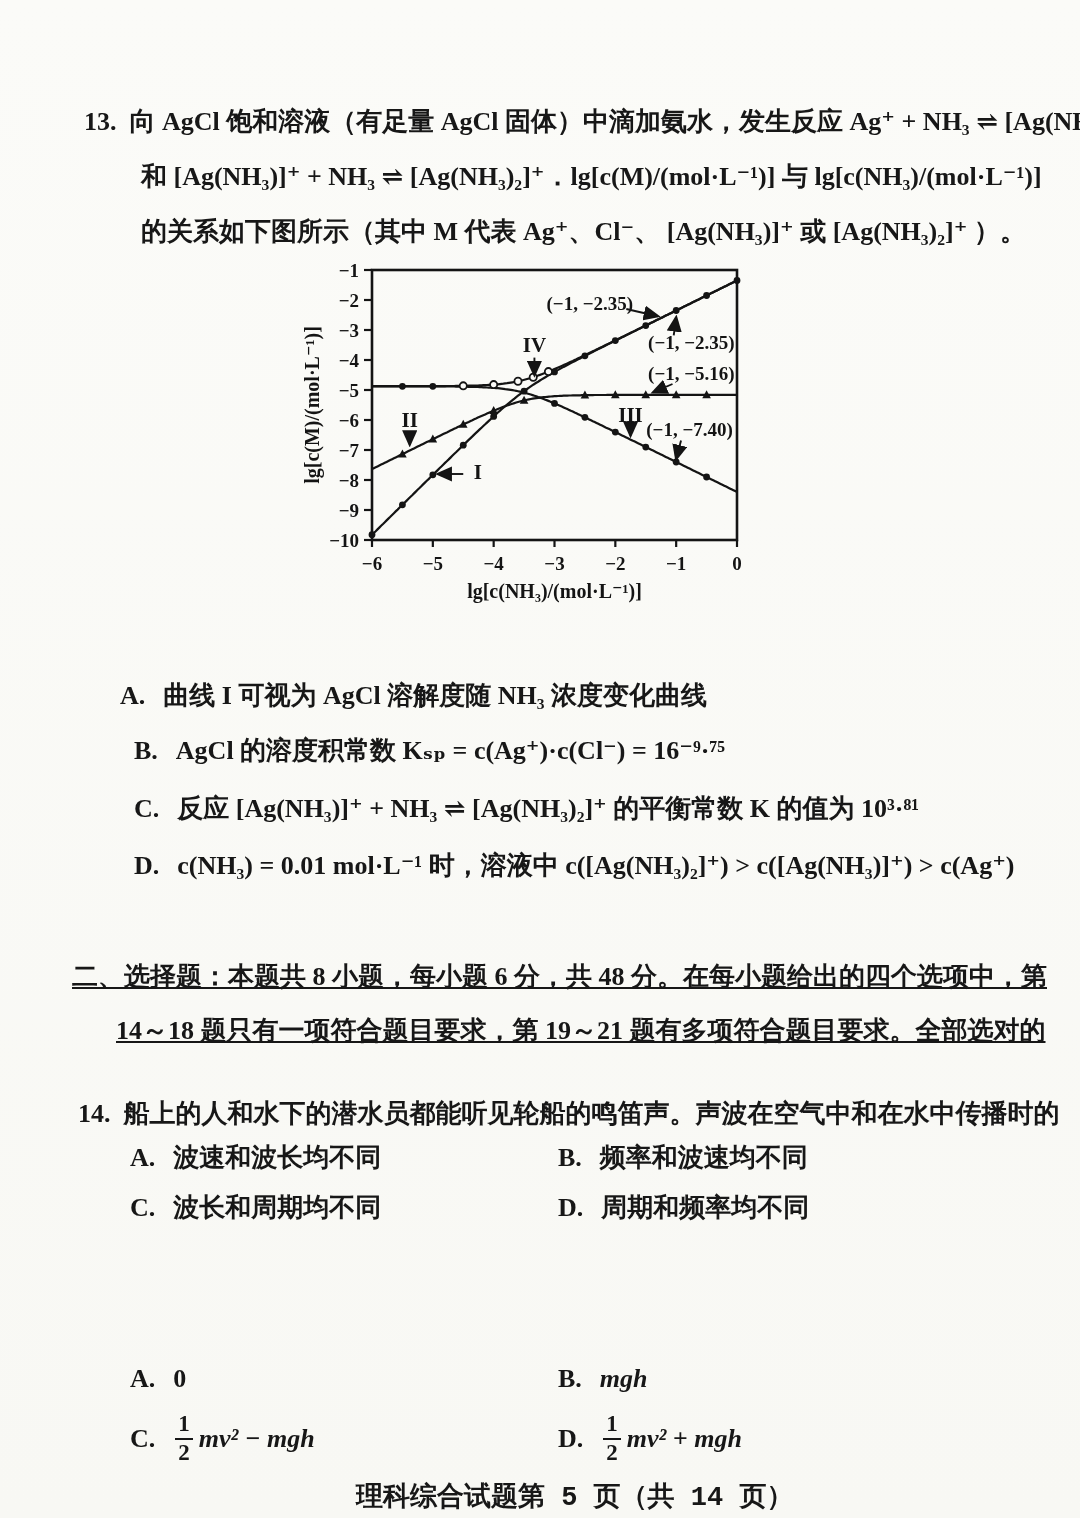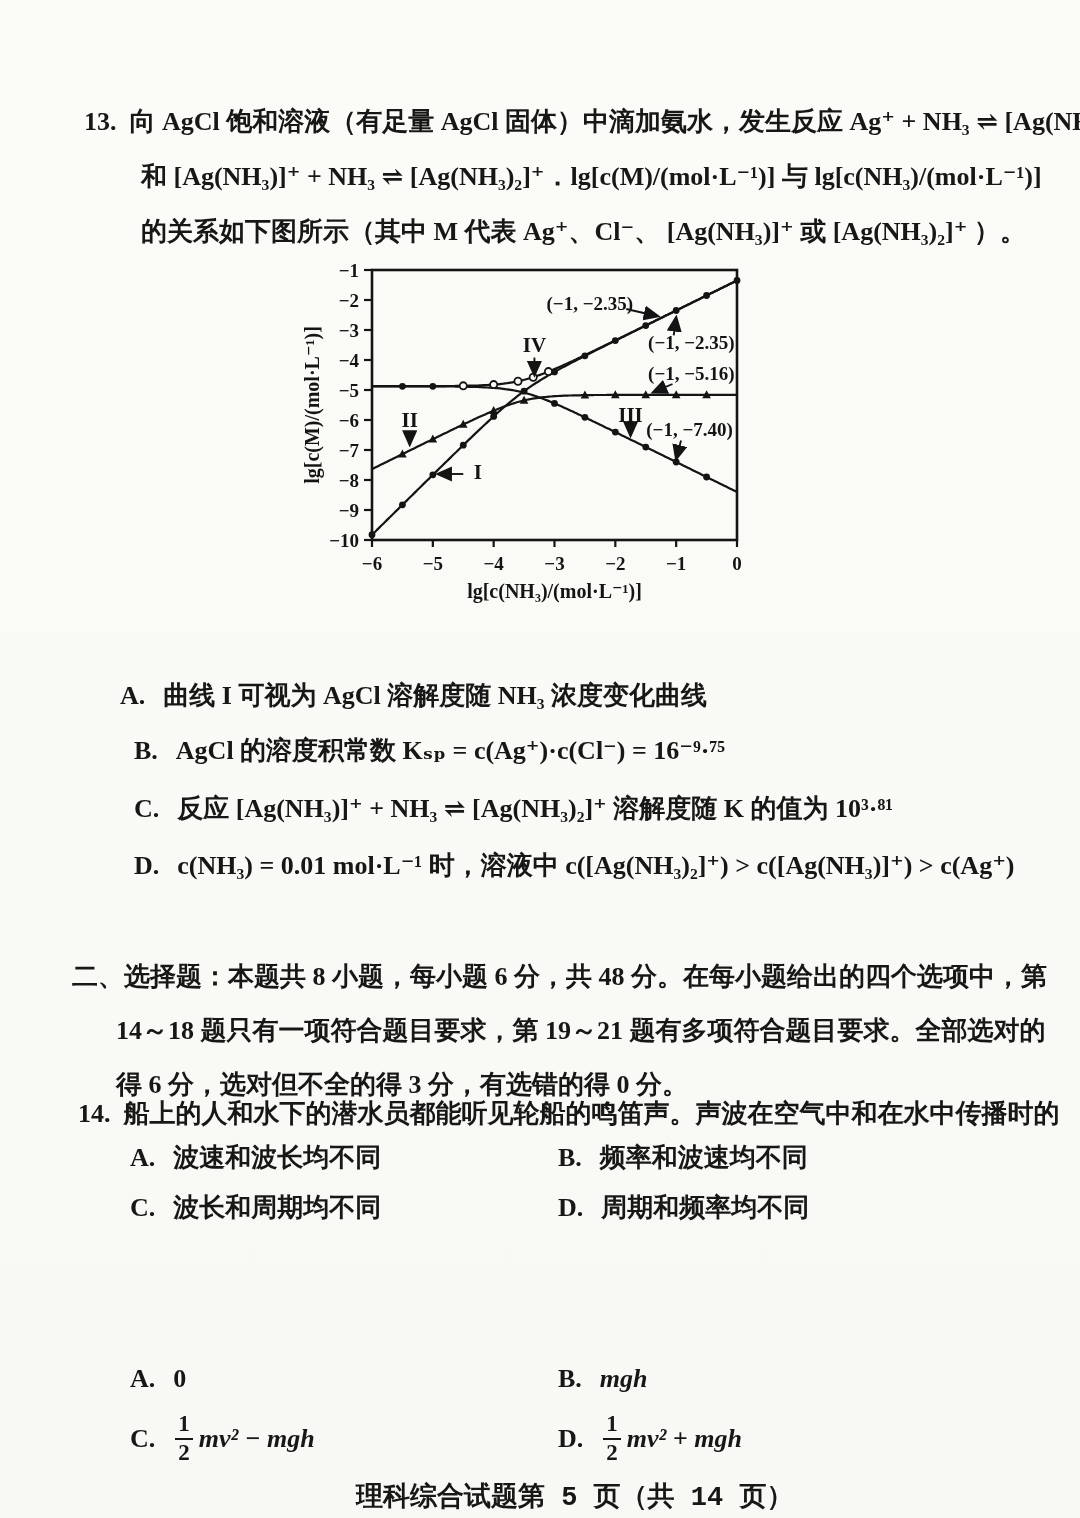--- a/index.html
+++ b/index.html
@@ -3,21 +3,21 @@
 <meta charset="utf-8">
 <style>
   html,body{margin:0;padding:0;background:#e8e8e6;}
   .page{position:relative;width:1080px;height:1518px;margin:0 auto;overflow:hidden;
         background:linear-gradient(180deg,#fbfbf8 0%,#f8f8f4 100%);
         color:#171717;font-family:"Liberation Serif","DejaVu Serif",serif;
         font-weight:700;font-size:26px;}
   section,.abs{position:absolute;}
   .line{white-space:nowrap;line-height:55px;}
   .lh49 .line{line-height:49px;}
-  .lh54 .line{line-height:54px;}
+  .lh54 .line{line-height:54px;text-decoration:underline;}
   .indent{padding-left:57px;}
   .indent2{padding-left:44px;}
   .qnum{margin-right:13px;}
   .olabel{margin-right:18px;}
   .opt{position:absolute;white-space:nowrap;}
   .math{font-style:italic;}
   .optf{display:flex;align-items:center;}
   .frac{display:inline-flex;flex-direction:column;align-items:center;
         font-size:23px;line-height:1.08;margin:0 6px 0 2px;font-weight:700;}
   .frac .fnum{border-bottom:2.5px solid #171717;padding:0 3px 1px;}
@@ -168,30 +168,29 @@
   </figure>
 
 
   <div class="opt" style="left:120px;top:678px;">
     <span class="olabel">A.</span><span>曲线 I 可视为 AgCl 溶解度随 NH₃ 浓度变化曲线</span>
   </div>
   <div class="opt" style="left:134px;top:733px;">
     <span class="olabel">B.</span><span>AgCl 的溶度积常数 Kₛₚ = c(Ag⁺)·c(Cl⁻) = 16⁻⁹·⁷⁵</span>
   </div>
   <div class="opt" style="left:134px;top:791px;">
-    <span class="olabel">C.</span><span>反应 [Ag(NH₃)]⁺ + NH₃ ⇌ [Ag(NH₃)₂]⁺ 溶解度随 K 的值为 10³·⁸¹</span>
+    <span class="olabel">C.</span><span>反应 [Ag(NH₃)]⁺ + NH₃ ⇌ [Ag(NH₃)₂]⁺ 的平衡常数 K 的值为 10³·⁸¹</span>
   </div>
   <div class="opt" style="left:134px;top:848px;">
     <span class="olabel">D.</span><span>c(NH₃) = 0.01 mol·L⁻¹ 时，溶液中 c([Ag(NH₃)₂]⁺) &gt; c([Ag(NH₃)]⁺) &gt; c(Ag⁺)</span>
   </div>
 
   <section class="lh54" style="left:72px;top:950px;">
     <div class="line">二、选择题：本题共 8 小题，每小题 6 分，共 48 分。在每小题给出的四个选项中，第</div>
     <div class="line indent2">14～18 题只有一项符合题目要求，第 19～21 题有多项符合题目要求。全部选对的</div>
-    <div class="line indent2">得 6 分，选对但不全的得 3 分，有选错的得 0 分。</div>
   </section>
 
   <section style="left:78px;top:1086px;">
     <div class="line">
       <span class="qnum">14.</span><span>船上的人和水下的潜水员都能听见轮船的鸣笛声。声波在空气中和在水中传播时的</span>
     </div>
   </section>
   <div class="opt" style="left:558px;top:1140px;">
     <span class="olabel">B.</span><span>频率和波速均不同</span>
   </div>

